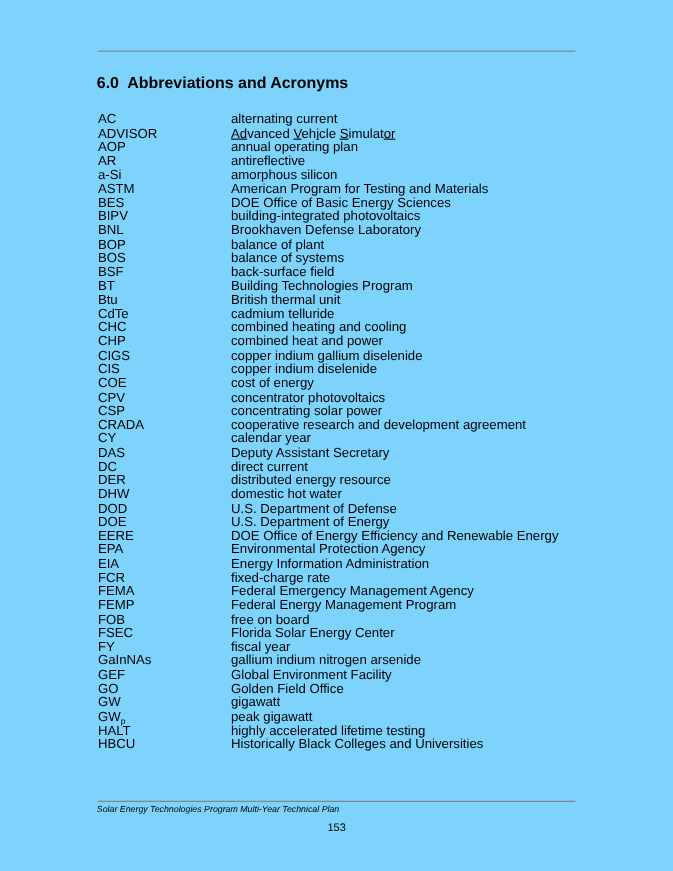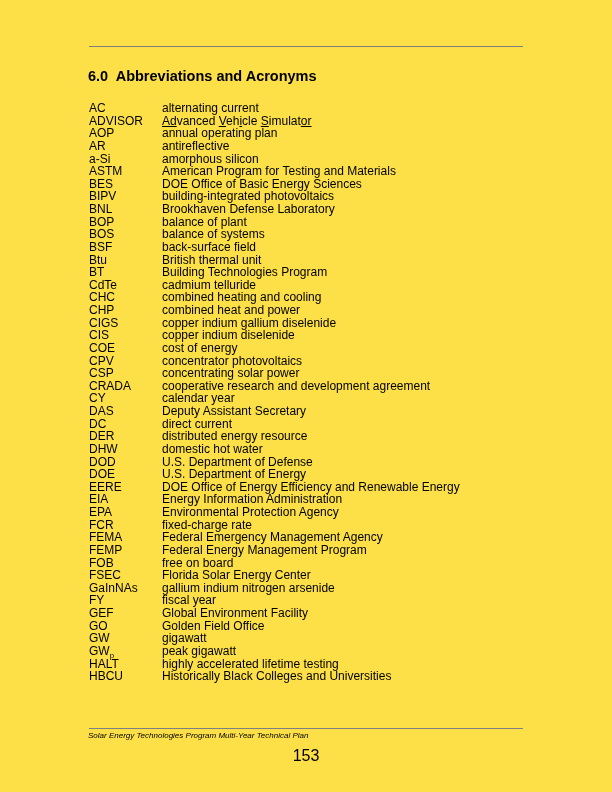--- a/index.html
+++ b/index.html
@@ -1,20 +1,20 @@
 <!DOCTYPE html>
 <html><head>
 <meta charset="utf-8">
 <style>
   html, body { margin: 0; padding: 0; background: #e8e8e8; }
   .page {
     position: relative;
     width: 612px;
     height: 792px;
-    background: #fde047;
+    background: #7dd3fc;
     font-family: "Liberation Sans", sans-serif;
     color: #000000;
     overflow: hidden;
     margin: 0 auto;
   }
   .rule {
     position: absolute;
     left: 89px;
     width: 434px;
     height: 1px;
@@ -32,21 +32,21 @@
     white-space: pre;
   }
   .abbrev-list {
     position: absolute;
     left: 89px;
     top: 102px;
     width: 440px;
     font-size: 12px;
     line-height: 12.62px;
   }
-  .abbrev-row { display: flex; }
+  .abbrev-row { display: flex; gap: 48px; }
   .abbrev-term { width: 73px; flex: none; white-space: pre; }
   .abbrev-def { flex: 1; white-space: pre; }
   .abbrev-def u, .abbrev-term u {
     text-decoration: underline;
     text-decoration-thickness: 1px;
     text-underline-offset: 1px;
   }
   sub { font-size: 0.65em; line-height: 0; }
   .footer-title {
     position: absolute;
@@ -56,21 +56,21 @@
     font-weight: normal;
     font-style: italic;
     white-space: pre;
   }
   .page-number {
     position: absolute;
     left: 89px;
     top: 747px;
     width: 434px;
     text-align: center;
-    font-size: 16px;
+    font-size: 10px;
   }
 </style>
 </head>
 <body>
 
 <div class="page">
   <div class="rule rule-top"></div>
 
   <h1 class="heading">6.0  Abbreviations and Acronyms</h1>
 
@@ -117,28 +117,28 @@
       </div>
       <div class="abbrev-row">
         <span class="abbrev-term">BOS</span>
         <span class="abbrev-def">balance of systems</span>
       </div>
       <div class="abbrev-row">
         <span class="abbrev-term">BSF</span>
         <span class="abbrev-def">back-surface field</span>
       </div>
       <div class="abbrev-row">
+        <span class="abbrev-term">BT</span>
+        <span class="abbrev-def">Building Technologies Program</span>
+      </div>
+      <div class="abbrev-row">
         <span class="abbrev-term">Btu</span>
         <span class="abbrev-def">British thermal unit</span>
       </div>
       <div class="abbrev-row">
-        <span class="abbrev-term">BT</span>
-        <span class="abbrev-def">Building Technologies Program</span>
-      </div>
-      <div class="abbrev-row">
         <span class="abbrev-term">CdTe</span>
         <span class="abbrev-def">cadmium telluride</span>
       </div>
       <div class="abbrev-row">
         <span class="abbrev-term">CHC</span>
         <span class="abbrev-def">combined heating and cooling</span>
       </div>
       <div class="abbrev-row">
         <span class="abbrev-term">CHP</span>
         <span class="abbrev-def">combined heat and power</span>
@@ -193,54 +193,54 @@
       </div>
       <div class="abbrev-row">
         <span class="abbrev-term">DOE</span>
         <span class="abbrev-def">U.S. Department of Energy</span>
       </div>
       <div class="abbrev-row">
         <span class="abbrev-term">EERE</span>
         <span class="abbrev-def">DOE Office of Energy Efficiency and Renewable Energy</span>
       </div>
       <div class="abbrev-row">
+        <span class="abbrev-term">EPA</span>
+        <span class="abbrev-def">Environmental Protection Agency</span>
+      </div>
+      <div class="abbrev-row">
         <span class="abbrev-term">EIA</span>
         <span class="abbrev-def">Energy Information Administration</span>
       </div>
       <div class="abbrev-row">
-        <span class="abbrev-term">EPA</span>
-        <span class="abbrev-def">Environmental Protection Agency</span>
-      </div>
-      <div class="abbrev-row">
         <span class="abbrev-term">FCR</span>
         <span class="abbrev-def">fixed-charge rate</span>
       </div>
       <div class="abbrev-row">
         <span class="abbrev-term">FEMA</span>
         <span class="abbrev-def">Federal Emergency Management Agency</span>
       </div>
       <div class="abbrev-row">
         <span class="abbrev-term">FEMP</span>
         <span class="abbrev-def">Federal Energy Management Program</span>
       </div>
       <div class="abbrev-row">
         <span class="abbrev-term">FOB</span>
         <span class="abbrev-def">free on board</span>
       </div>
       <div class="abbrev-row">
         <span class="abbrev-term">FSEC</span>
         <span class="abbrev-def">Florida Solar Energy Center</span>
       </div>
       <div class="abbrev-row">
+        <span class="abbrev-term">FY</span>
+        <span class="abbrev-def">fiscal year</span>
+      </div>
+      <div class="abbrev-row">
         <span class="abbrev-term">GaInNAs</span>
         <span class="abbrev-def">gallium indium nitrogen arsenide</span>
-      </div>
-      <div class="abbrev-row">
-        <span class="abbrev-term">FY</span>
-        <span class="abbrev-def">fiscal year</span>
       </div>
       <div class="abbrev-row">
         <span class="abbrev-term">GEF</span>
         <span class="abbrev-def">Global Environment Facility</span>
       </div>
       <div class="abbrev-row">
         <span class="abbrev-term">GO</span>
         <span class="abbrev-def">Golden Field Office</span>
       </div>
       <div class="abbrev-row">

